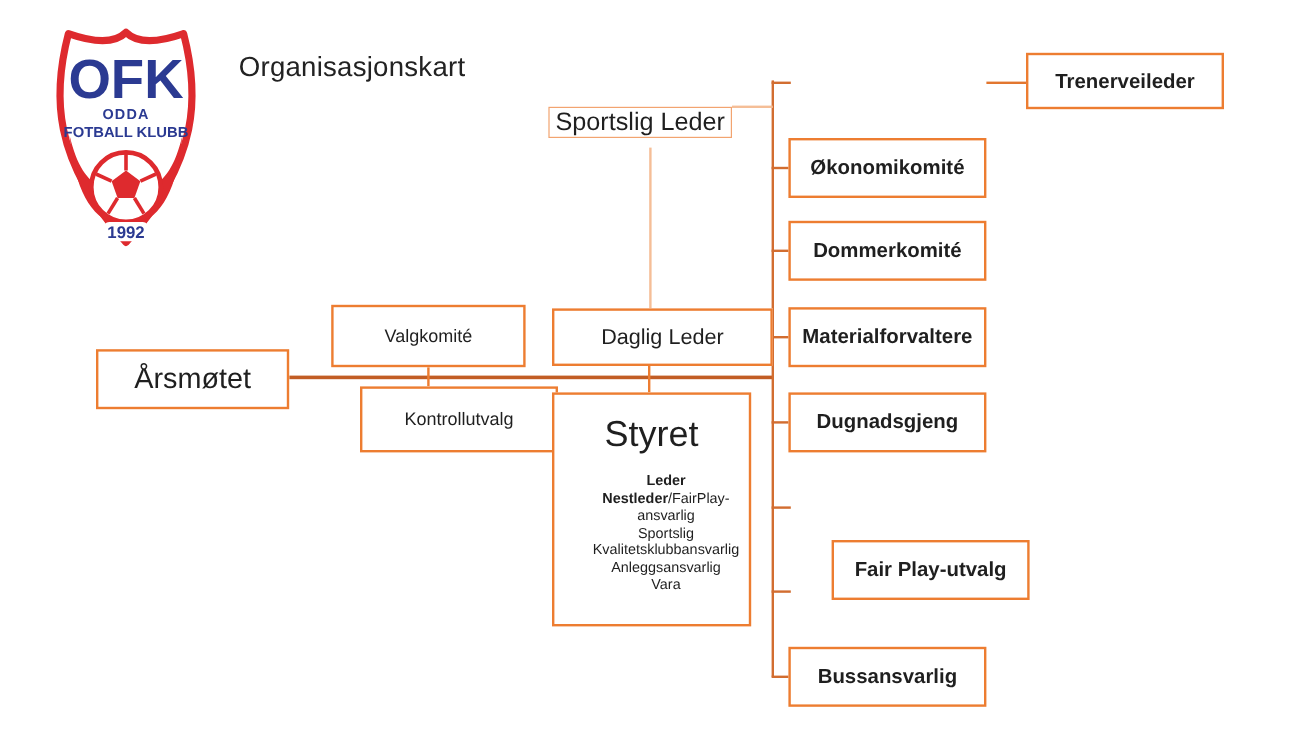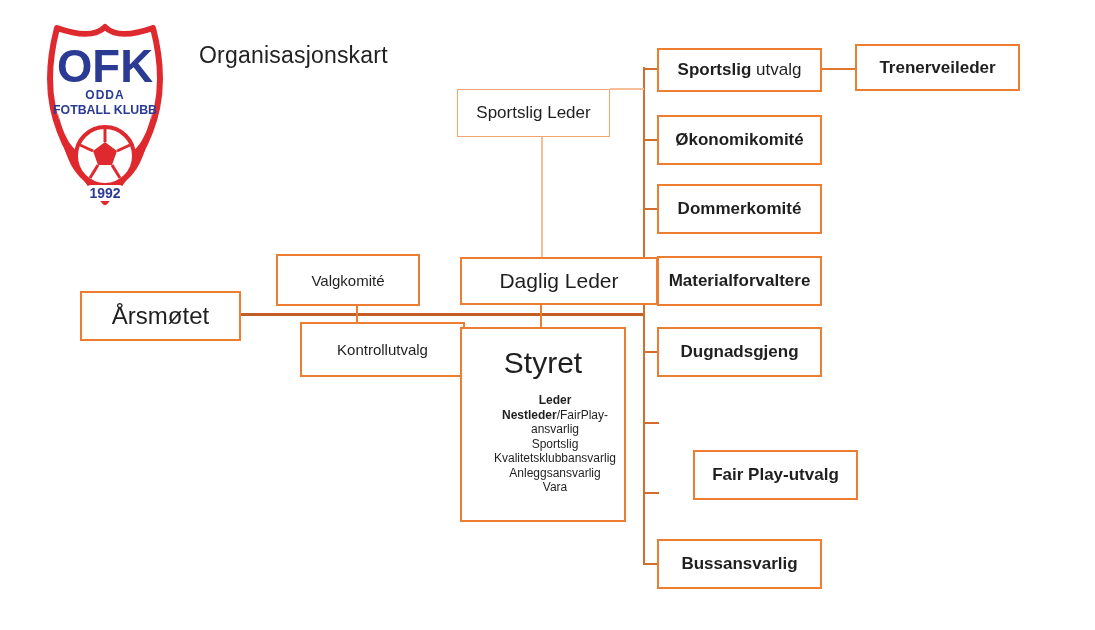--- a/index.html
+++ b/index.html
@@ -8,24 +8,24 @@
     font-family:"Liberation Sans",sans-serif;color:#1f1f1f;
   }
   .page-title{position:absolute;left:199px;top:42px;font-size:23px;color:#222;letter-spacing:0.2px;}
   .box{
     position:absolute;box-sizing:border-box;background:#fff;border:2px solid #ED7D31;
     display:flex;align-items:center;justify-content:center;text-align:center;
   }
   .box .lbl{padding:0 3px;}
   .line{position:absolute;}
   .b-arsmotet{left:80px;top:291px;width:161px;height:50px;font-size:24px;}
-  .b-valgkomite{left:276px;top:254px;width:144px;height:52px;font-size:15px;}
+  .b-valgkomite{left:276px;top:254px;width:162px;height:52px;font-size:15px;}
   .b-kontrollutvalg{left:276px;top:322px;width:165px;height:55px;font-size:15px;margin-left:24px;}
-  .b-sportslig-leder{left:457px;top:89px;width:153px;height:48px;font-size:17px;border:1px solid #F2A470;}
-  .b-daglig-leder{left:460px;top:257px;width:198px;height:48px;font-size:21px;}
+  .b-sportslig-leder{left:457px;top:89px;width:153px;height:26px;font-size:21px;border:1px solid #F2A470;}
+  .b-daglig-leder{left:460px;top:257px;width:184px;height:48px;font-size:18px;}
   .b-styret{left:460px;top:327px;width:166px;height:195px;display:block;}
   .styret-title{margin-top:17px;font-size:30px;text-align:center;}
   .styret-roles{margin-top:13px;font-size:12px;line-height:14.5px;text-align:center;padding-left:24px;}
   .role-bold{font-weight:bold;}
   .b-sportslig-utvalg{left:657px;top:48px;width:165px;height:44px;font-size:17px;}
   .su-bold{font-weight:700;}
   .b-trenerveileder{left:855px;top:44px;width:165px;height:47px;font-size:17px;font-weight:700;text-align:center;}
   .rb{left:657px;width:165px;height:50px;font-size:17px;font-weight:600;line-height:1.12;}
   .rb0{top:115px;} .rb1{top:184px;} .rb2{top:256px;justify-content:center;} .rb3{top:327px;}
   .rb4{top:398px;} .rb5{top:450px;margin-left:36px;} .rb6{top:539px;}
@@ -114,23 +114,20 @@
     <div class="styret-roles">
       <div><span class="role-bold">Leder</span><span></span></div>
       <div><span class="role-bold">Nestleder</span><span>/FairPlay-ansvarlig</span></div>
       <div><span class="role-bold"></span><span>Sportslig</span></div>
       <div><span class="role-bold"></span><span>Kvalitetsklubbansvarlig</span></div>
       <div><span class="role-bold"></span><span>Anleggsansvarlig</span></div>
       <div><span class="role-bold"></span><span>Vara</span></div>
     </div>
   </div>
 
-  <div class="box b-sportslig-utvalg">
-    <span class="lbl"><span class="su-bold">Sportslig</span><span> utvalg</span></span>
-  </div>
 
   <div class="box b-trenerveileder">
     <span class="lbl">Trenerveileder</span>
   </div>
 
   <div class="box rb rb0">
     <span class="lbl">Økonomikomité</span>
   </div>
   <div class="box rb rb1">
     <span class="lbl">Dommerkomité</span>

